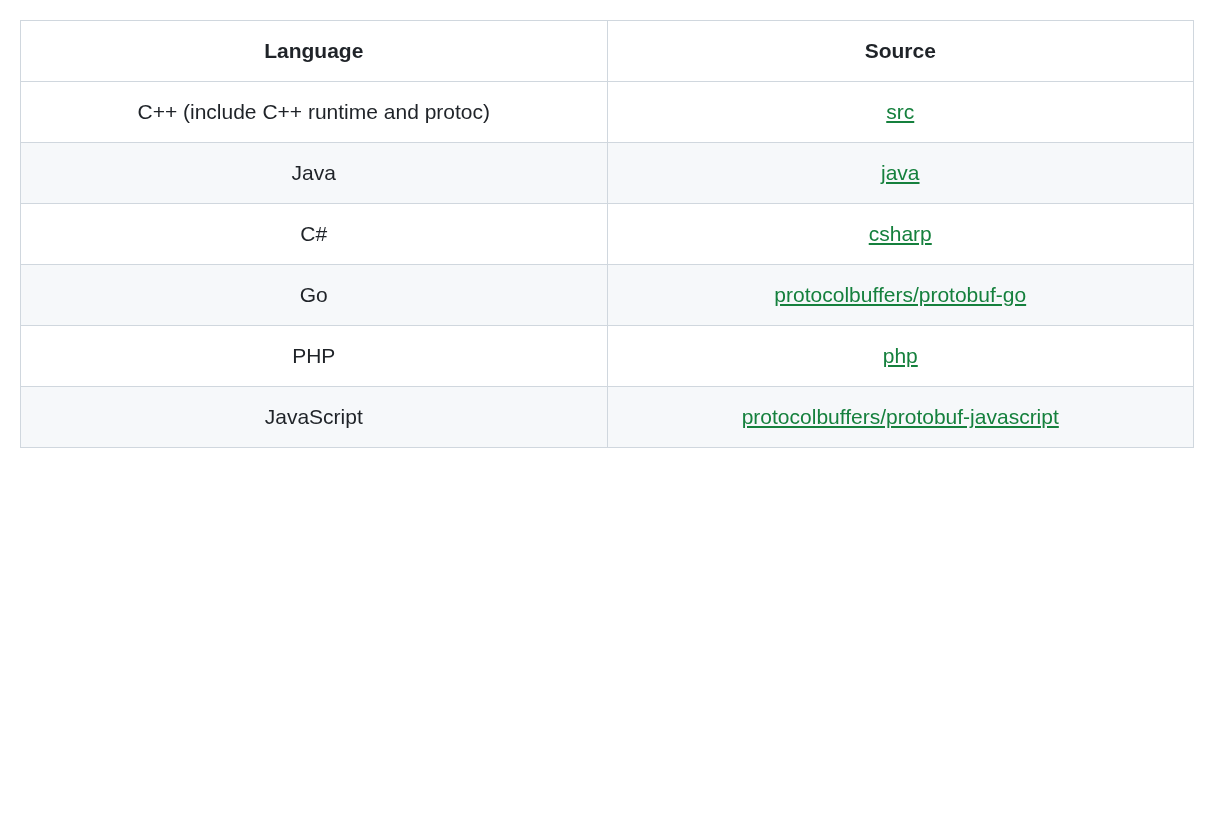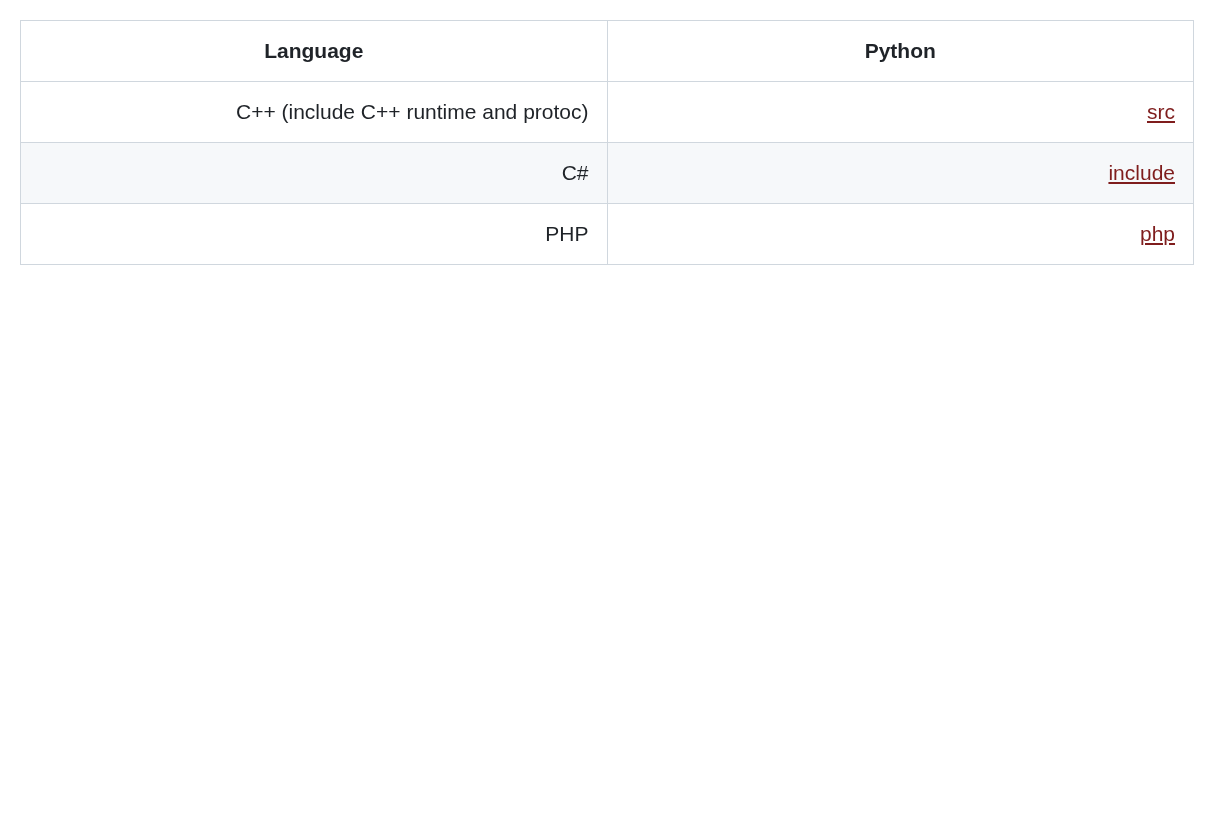--- a/index.html
+++ b/index.html
@@ -14,60 +14,72 @@
     }
     table {
       border-collapse: collapse;
       width: 1174px;
       border: 1px solid #d0d7de;
     }
     th, td {
       border: 1px solid #d0d7de;
       padding: 18px 18px;
       font-size: 21px;
-      text-align: right;
+      text-align: center;
     }
     th {
       background: #ffffff;
       font-weight: 600;
       text-align: center;
       padding: 18px 22px;
       margin-top: 29px;
     }
     th:first-child {
       width: 50%;
     }
     tbody tr:nth-child(even) td {
       background: #f6f8fa;
     }
     tbody tr:nth-child(odd) td {
       background: #ffffff;
     }
     a {
-      color: #7f1d1d;
+      color: #15803d;
       text-decoration: underline;
     }
   </style>
 </head>
 <body>
 
 <table>
   <thead>
     <tr>
       <th>Language</th>
-      <th>Python</th>
+      <th>Source</th>
     </tr>
   </thead>
   <tbody>
     <tr>
       <td>C++ (include C++ runtime and protoc)</td>
       <td><a href="#">src</a></td>
     </tr>
     <tr>
+      <td>Java</td>
+      <td><a href="#">java</a></td>
+    </tr>
+    <tr>
       <td>C#</td>
-      <td><a href="#">include</a></td>
+      <td><a href="#">csharp</a></td>
+    </tr>
+    <tr>
+      <td>Go</td>
+      <td><a href="#">protocolbuffers/protobuf-go</a></td>
     </tr>
     <tr>
       <td>PHP</td>
       <td><a href="#">php</a></td>
     </tr>
+    <tr>
+      <td>JavaScript</td>
+      <td><a href="#">protocolbuffers/protobuf-javascript</a></td>
+    </tr>
   </tbody>
 </table>
 
 </body></html>

